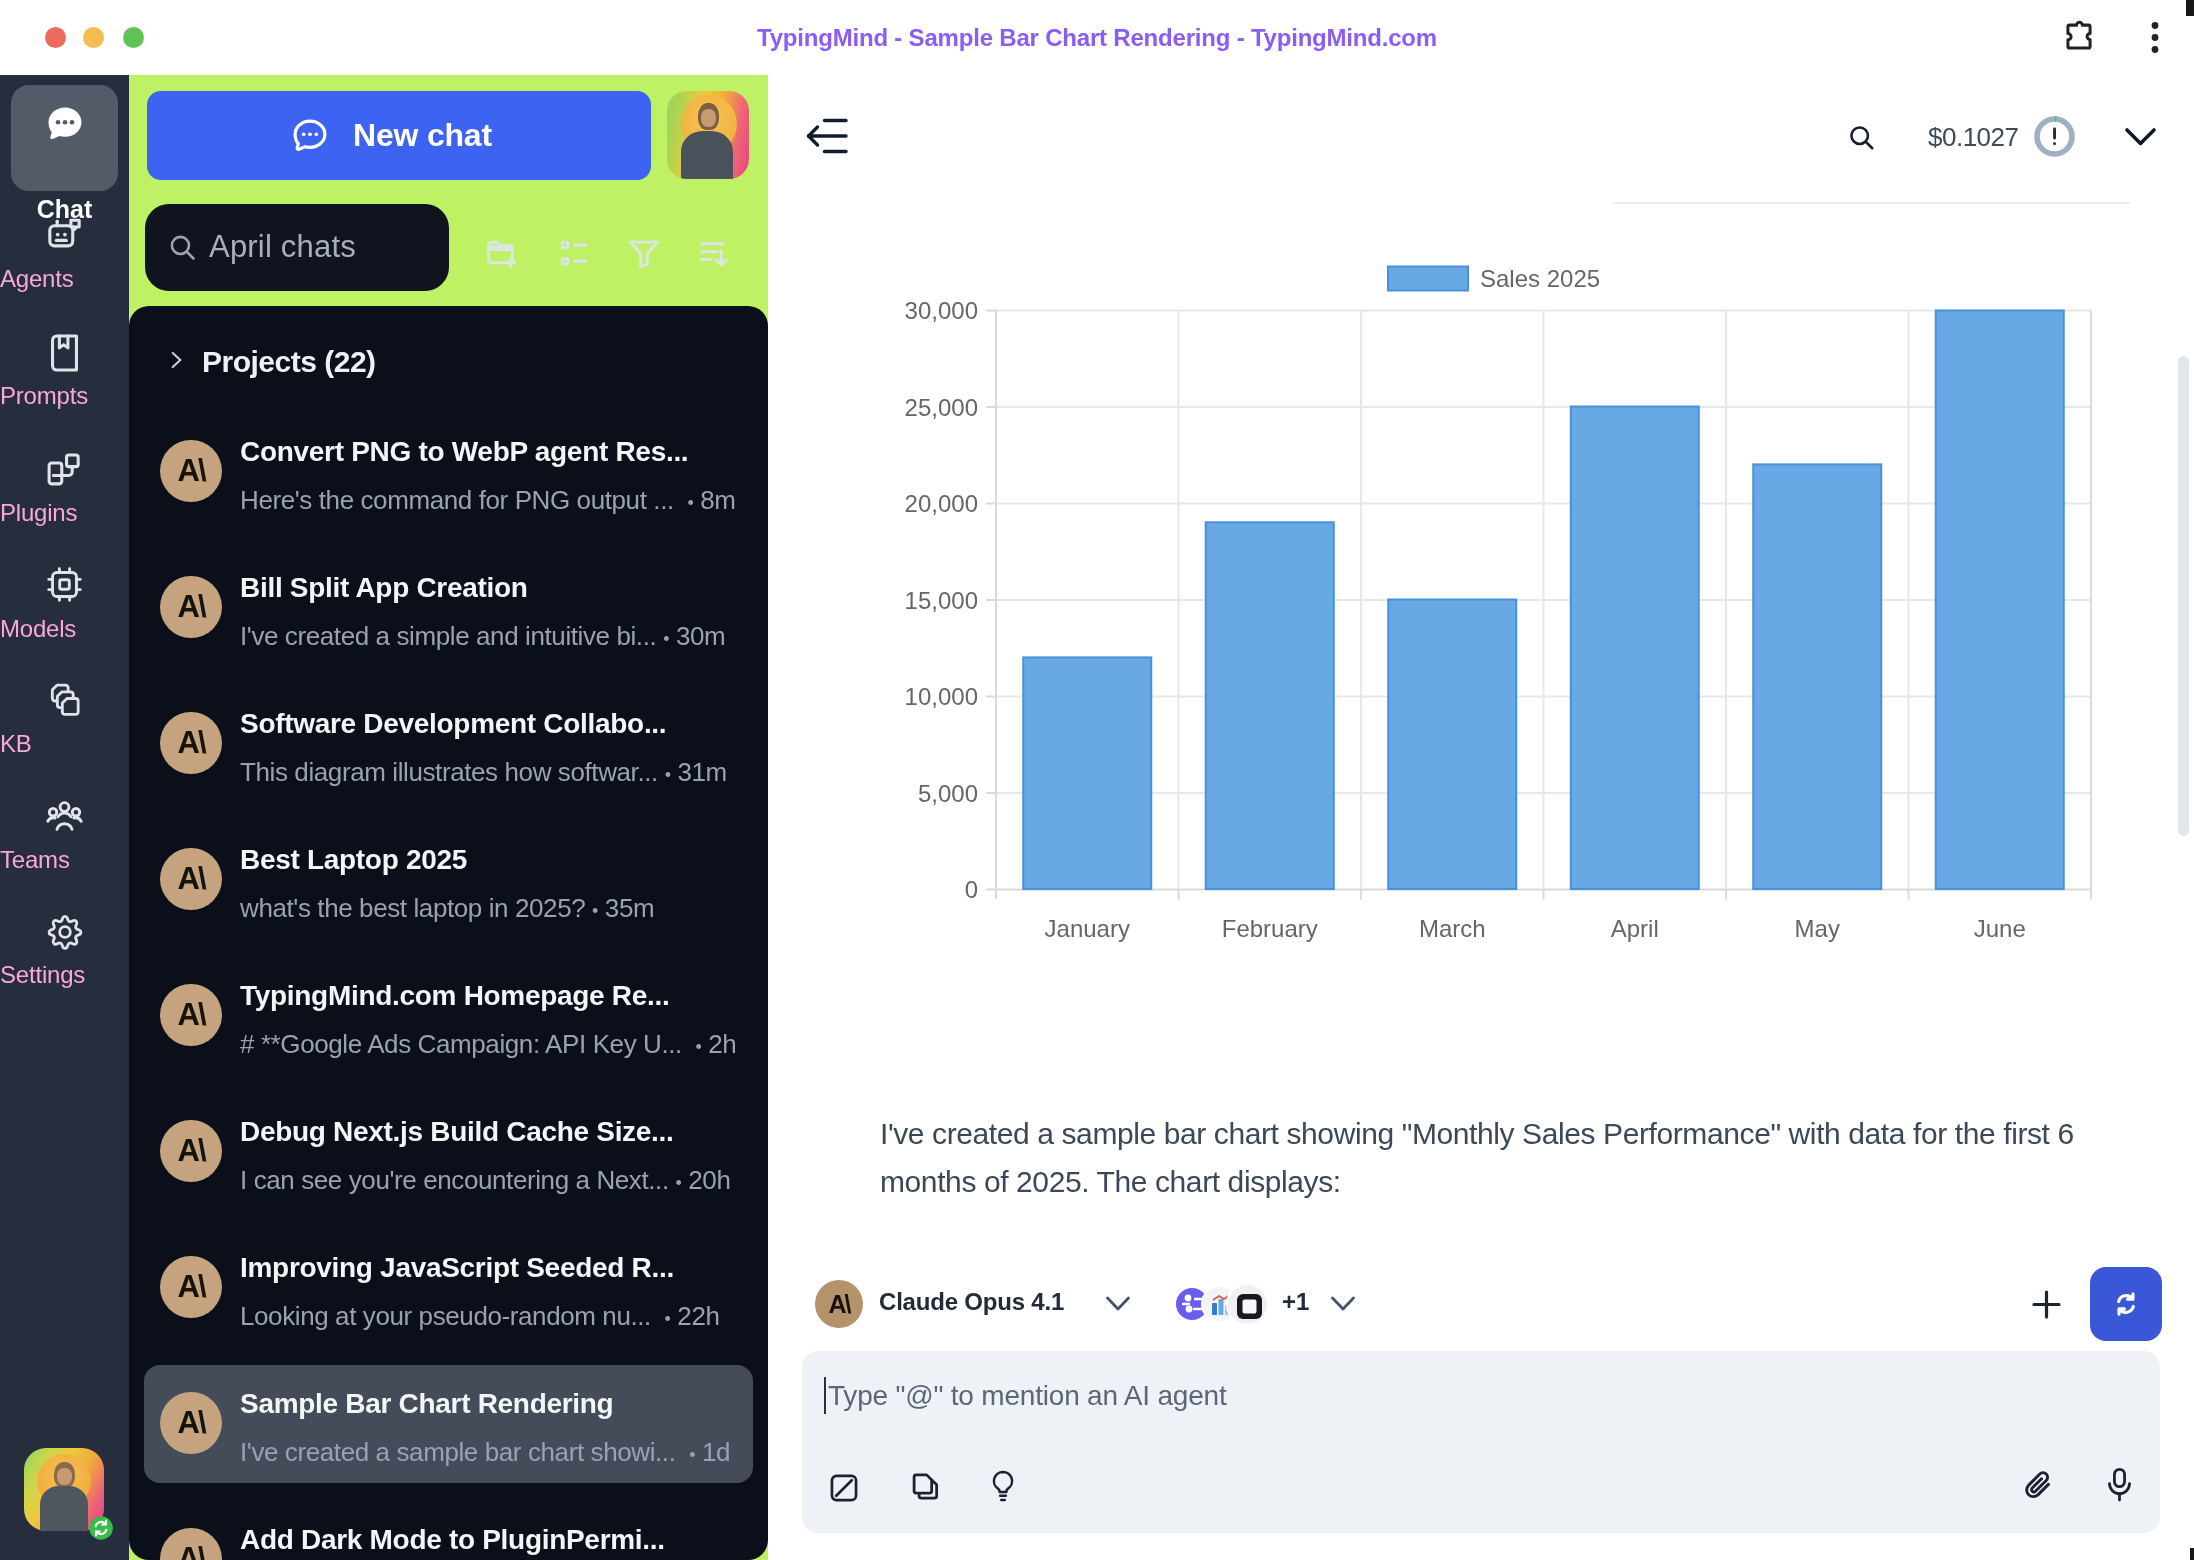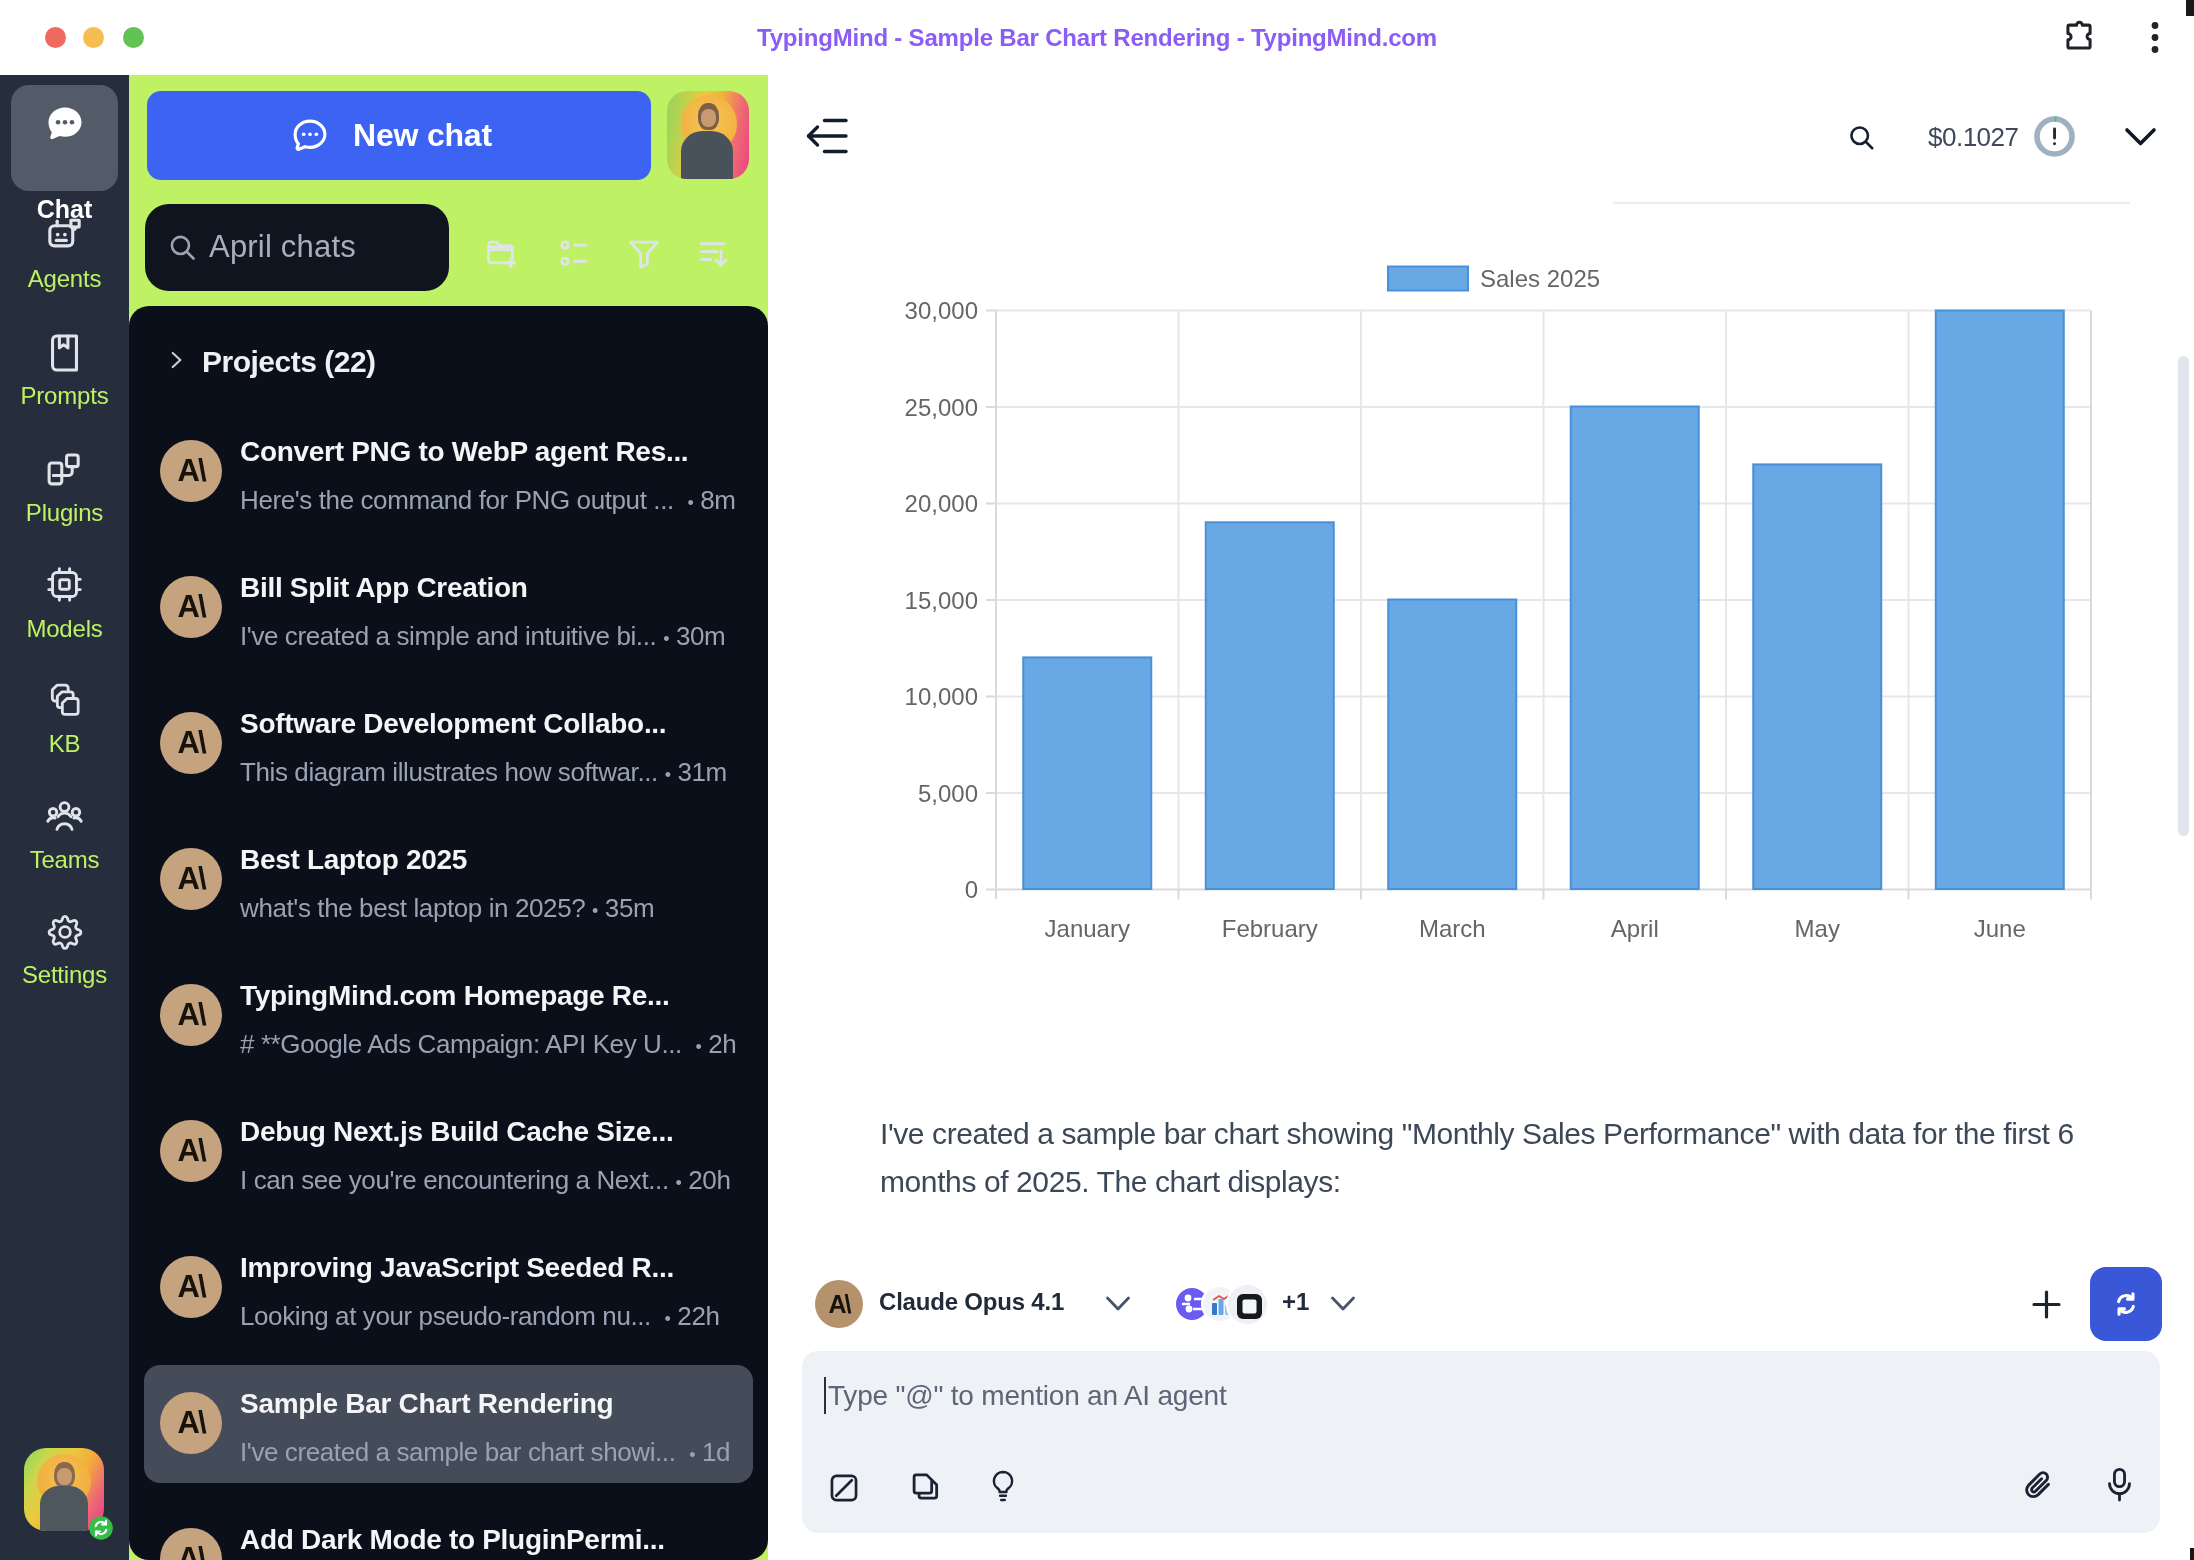--- a/index.html
+++ b/index.html
@@ -5,21 +5,21 @@
 * { margin:0; padding:0; box-sizing:border-box; }
 html,body { width:2194px; height:1560px; overflow:hidden; }
 body { font-family:"Liberation Sans", sans-serif; position:relative; background:#fff; }
 .abs { position:absolute; }
 
 #titlebar { left:0; top:0; width:2194px; height:75px; background:#fff; }
 .tl { border-radius:50%; width:21px; height:21px; top:27px; }
 #title { width:2194px; text-align:center; top:24px; font-size:24px; font-weight:600; color:#8b5cf6; letter-spacing:-0.2px; }
 
 #rail { left:0; top:75px; width:129px; height:1485px; background:#262d3c; }
-.raillabel { width:129px; text-align:center; font-size:24px; color:#bef264; letter-spacing:-0.2px; }
+.raillabel { width:129px; font-size:24px; color:#f9a8d4; letter-spacing:-0.2px; }
 #chatpill { left:11px; top:10px; width:107px; height:106px; background:#545b68; border-radius:18px; }
 
 #sidebar { left:129px; top:75px; width:639px; height:1485px; background:#bef264; }
 #newchat { left:18px; top:16px; width:504px; height:89px; background:#3c63f1; border-radius:14px; color:#fff; font-size:32px; font-weight:700; letter-spacing:-0.2px; }
 #sideavatar { left:538px; top:16px; width:82px; height:88px; border-radius:20px; overflow:hidden; background:linear-gradient(100deg,#90d75f 0%,#b8d24f 18%,#eec93e 38%,#f3b13a 58%,#ee6a72 80%,#ec3f85 100%); }
 #searchbox { left:16px; top:129px; width:304px; height:87px; background:#10141f; border-radius:24px; color:#a7afbc; font-size:31px; letter-spacing:0.2px; }
 #chatlist { left:0px; top:231px; width:639px; height:1254px; background:#0a0f1a;border-radius:20px; }
 .itemtitle { font-size:28px; font-weight:600; color:#f3f5f7; letter-spacing:-0.3px; white-space:nowrap; }
 .itemsub { font-size:26px; color:#98a2b3; letter-spacing:-0.4px; white-space:nowrap; }
 .avcircle { width:62px; height:62px; border-radius:50%; background:#c5a37f; color:#16130f; text-align:center; }

